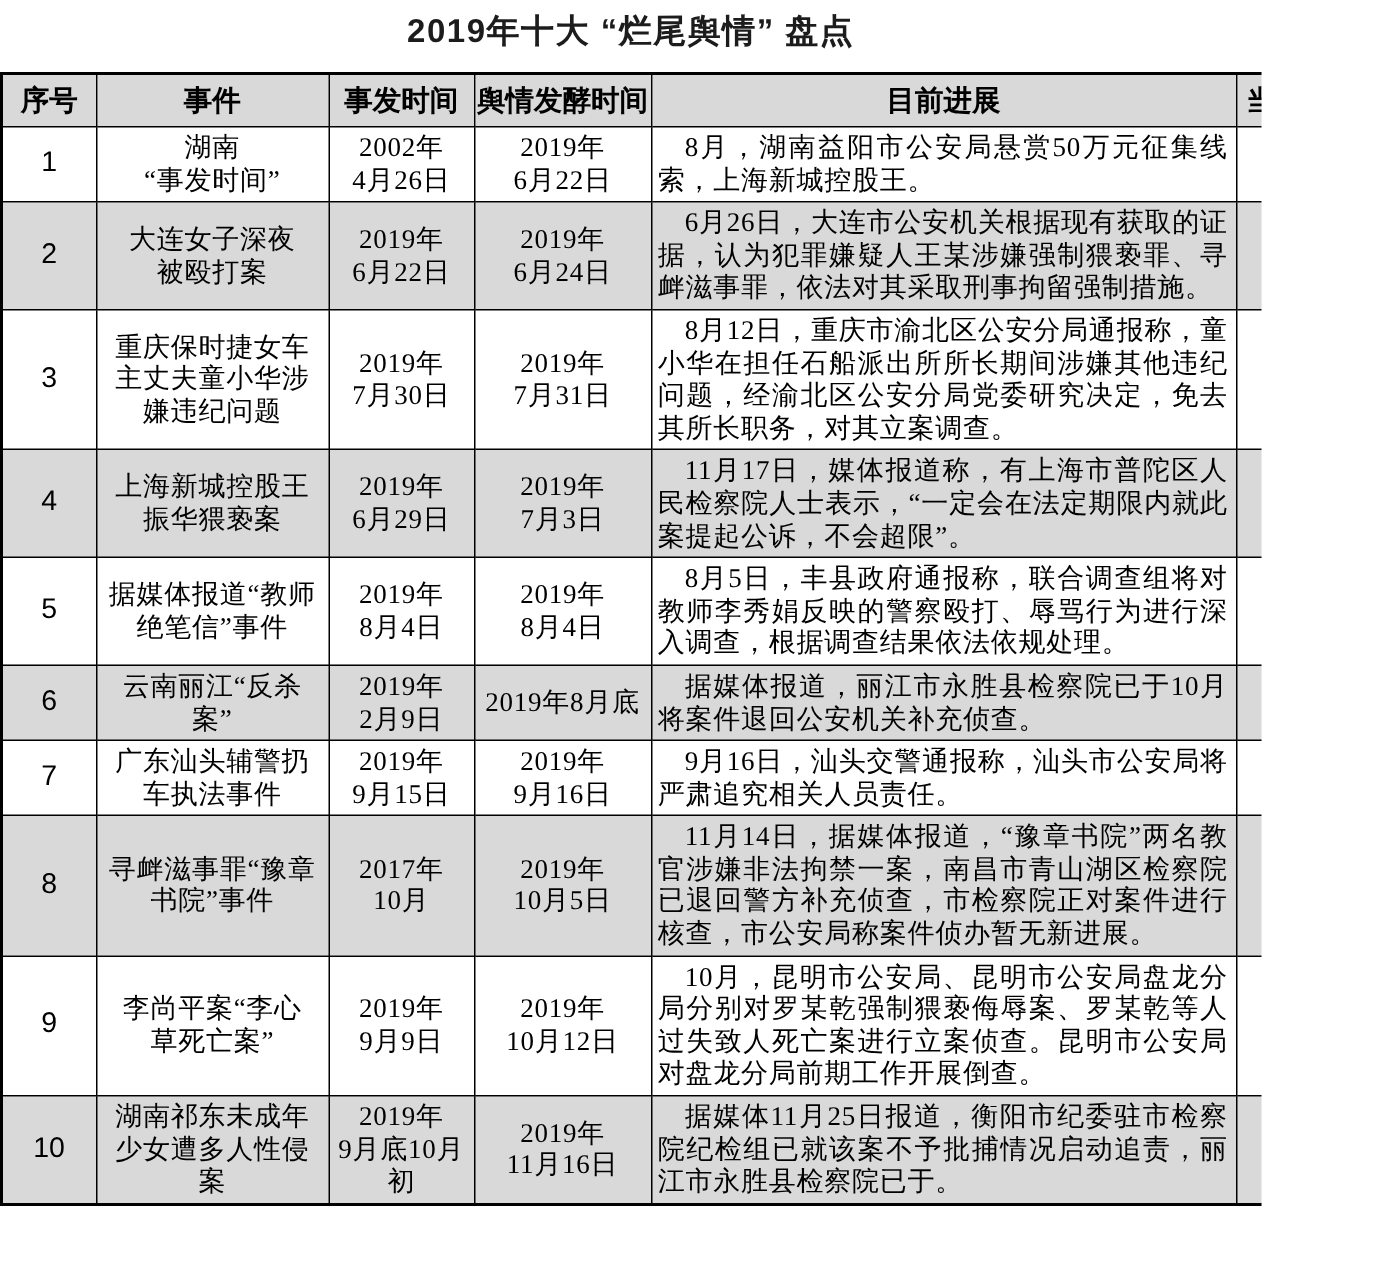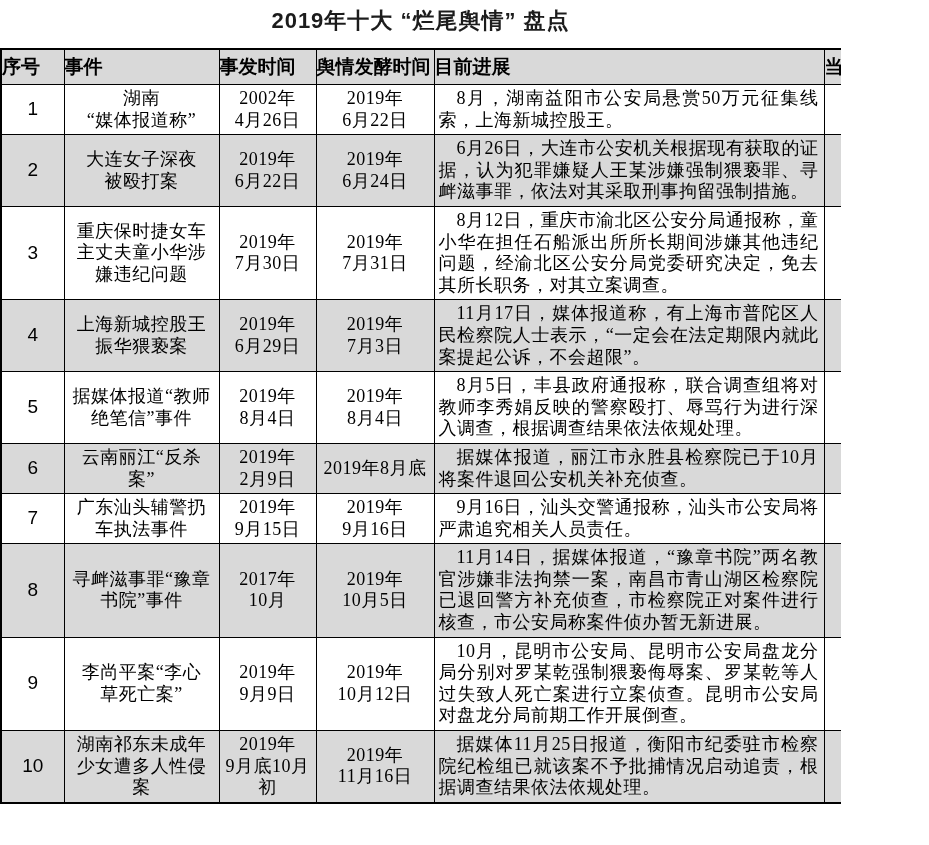--- a/index.html
+++ b/index.html
@@ -36,21 +36,21 @@
   th, td {
     border: 1px solid var(--border, #000);
     vertical-align: middle;
   }
   th {
     background: var(--header-bg, #d9d9d9);
     font-family: Liberation Mono, monospace;
     font-weight: bold;
     font-size: 19px;
     padding: 4px 0;
-    text-align: left;
+    text-align: center;
     white-space: nowrap;
     overflow: hidden;
   }
   tbody tr:nth-child(even) td { background: var(--row-alt-bg, #d9d9d9); }
   td {
     font-size: 18px;
     line-height: 1.2;
     padding: 3px 2px;
     text-align: center;
   }
@@ -92,21 +92,21 @@
         <th>事发时间</th>
         <th>舆情发酵时间</th>
         <th>目前进展</th>
         <th>当前环节</th>
       </tr>
     </thead>
     <tbody>
         <tr>
           <td class="idx">1</td>
           <td class="event">湖南
-“媒体报道称”</td>
+“事发时间”</td>
           <td class="date">2002年
 4月26日</td>
           <td class="date">2019年
 6月22日</td>
           <td class="progress">8月，湖南益阳市公安局悬赏50万元征集线索，上海新城控股王。</td>
           <td class="stage">公安</td>
         </tr>
         <tr>
           <td class="idx">2</td>
           <td class="event">大连女子深夜
@@ -200,19 +200,19 @@
         <tr>
           <td class="idx">10</td>
           <td class="event">湖南祁东未成年
 少女遭多人性侵
 案</td>
           <td class="date">2019年
 9月底10月
 初</td>
           <td class="date">2019年
 11月16日</td>
-          <td class="progress">据媒体11月25日报道，衡阳市纪委驻市检察院纪检组已就该案不予批捕情况启动追责，根据调查结果依法依规处理。</td>
+          <td class="progress">据媒体11月25日报道，衡阳市纪委驻市检察院纪检组已就该案不予批捕情况启动追责，丽江市永胜县检察院已于。</td>
           <td class="stage">纪委
 监察</td>
         </tr>
       </tbody>
   </table>
 </div>
 
 </body></html>

